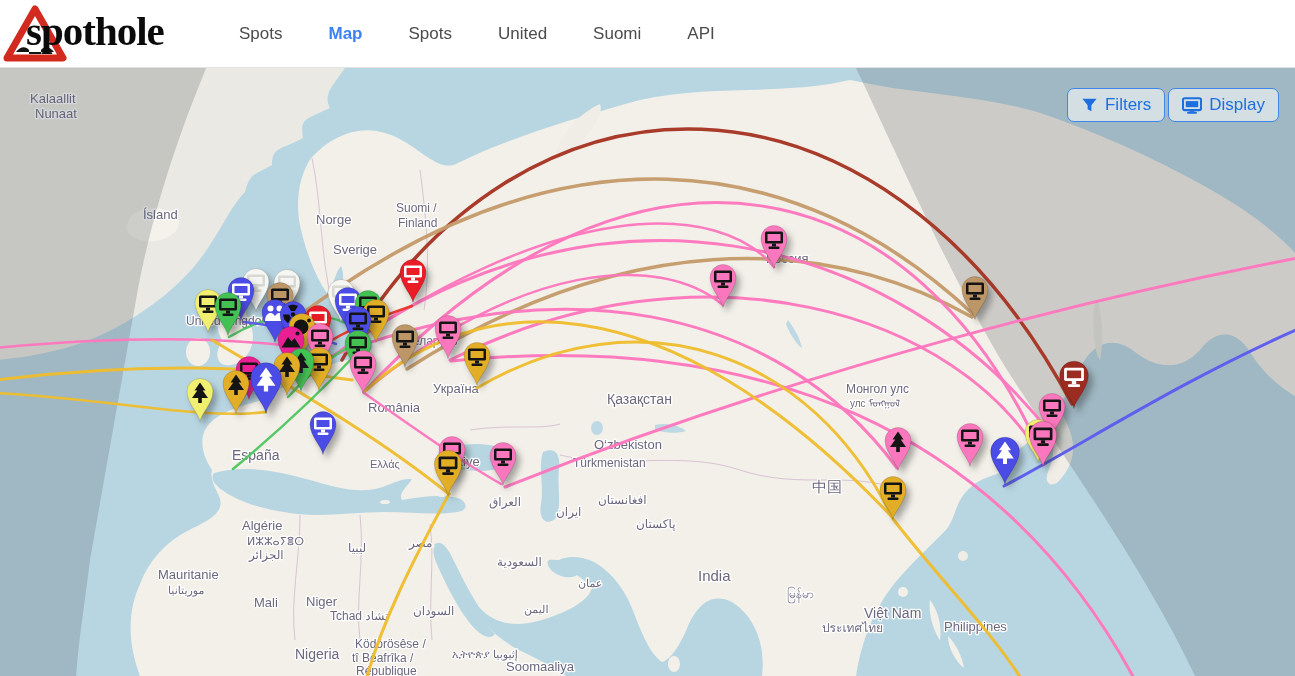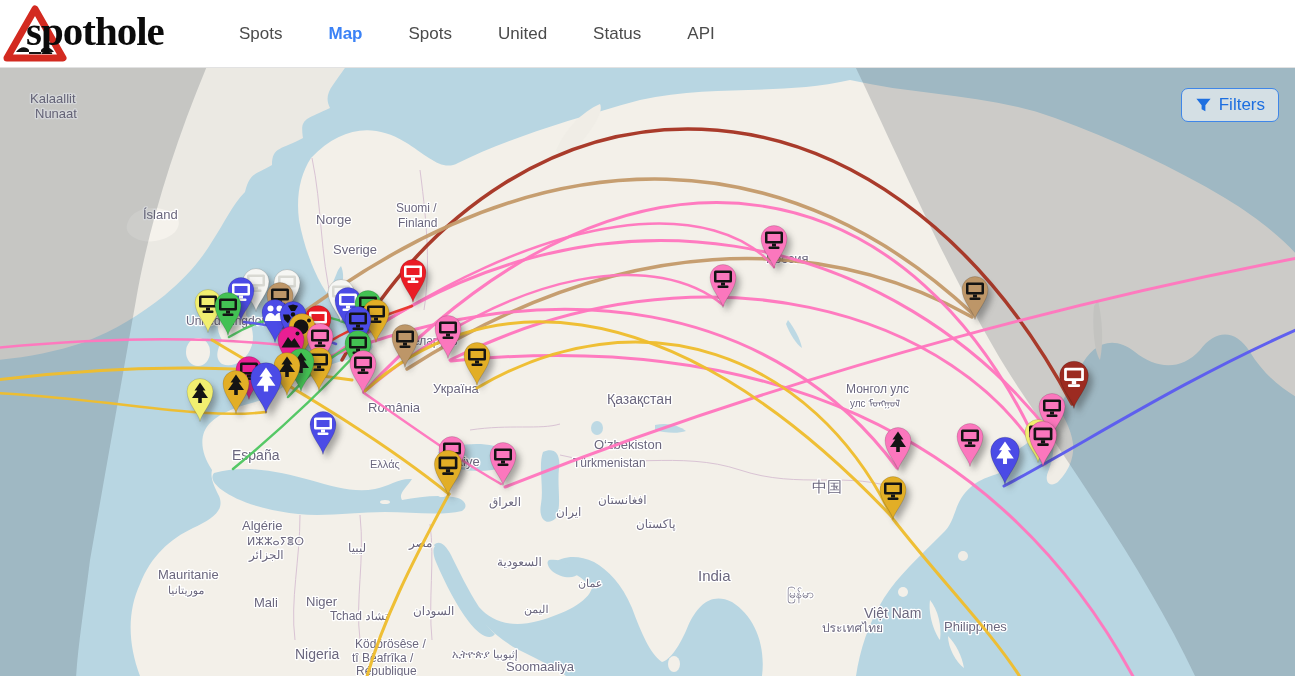--- a/index.html
+++ b/index.html
@@ -36,21 +36,21 @@
       <path d="M32 4 L60 53 L4 53 Z" fill="#ffffff" stroke="#d32a20" stroke-width="7" stroke-linejoin="round"></path>
       <path d="M13 47 C17 41 23 41 26 45 L26 49 L38 49 L38 45 C41 41 47 41 51 47 Z" fill="#141414"></path>
     </svg>
     <span class="word">spothole</span>
   </div>
   <ul class="nav" id="mainnav">
       <li class="">Spots</li>
       <li class="active">Map</li>
       <li class="">Spots</li>
       <li class="">United</li>
-      <li class="">Status</li>
+      <li class="">Suomi</li>
       <li class="">API</li>
     </ul>
 </div>
 
 <div class="mapwrap">
   <svg id="world" width="1295" height="608" viewBox="0 68 1295 608">
 
     <rect x="0" y="68" width="1295" height="608" fill="#b8d6e2"></rect>
 
     <path fill="#ebe9e3" d="M-5,60 L350,60 C335,85 322,92 330,108 C305,120 300,118 303,138 C282,150 272,146 272,165 C255,175 250,172 245,192 C232,205 225,222 213,240 C200,262 185,278 165,295 C140,315 115,330 85,342 C55,352 25,358 -5,360 Z"></path>
@@ -475,14 +475,23 @@
       </g>
   </svg>
 
   <div class="mapbtns">
     <div class="mapbtn">
       <svg width="17" height="16" viewBox="0 0 18 16">
         <path d="M1.5 1.5 H16.5 L11 8.2 V14.5 L7 12.4 V8.2 Z" fill="#1d6fe0"></path>
       </svg>
       <span>Filters</span>
     </div>
+    <div class="mapbtn">
+      <svg width="20" height="17" viewBox="0 0 22 18">
+        <rect x="1" y="1" width="20" height="13" rx="2" fill="none" stroke="#1d6fe0" stroke-width="2.4"></rect>
+        <rect x="4.2" y="4.2" width="13.6" height="6.6" fill="#1d6fe0"></rect>
+        <rect x="8.5" y="14" width="5" height="2" fill="#1d6fe0"></rect>
+        <rect x="5.5" y="16" width="11" height="2" rx="1" fill="#1d6fe0"></rect>
+      </svg>
+      <span>Display</span>
+    </div>
   </div>
 </div>
 
 </body></html>

